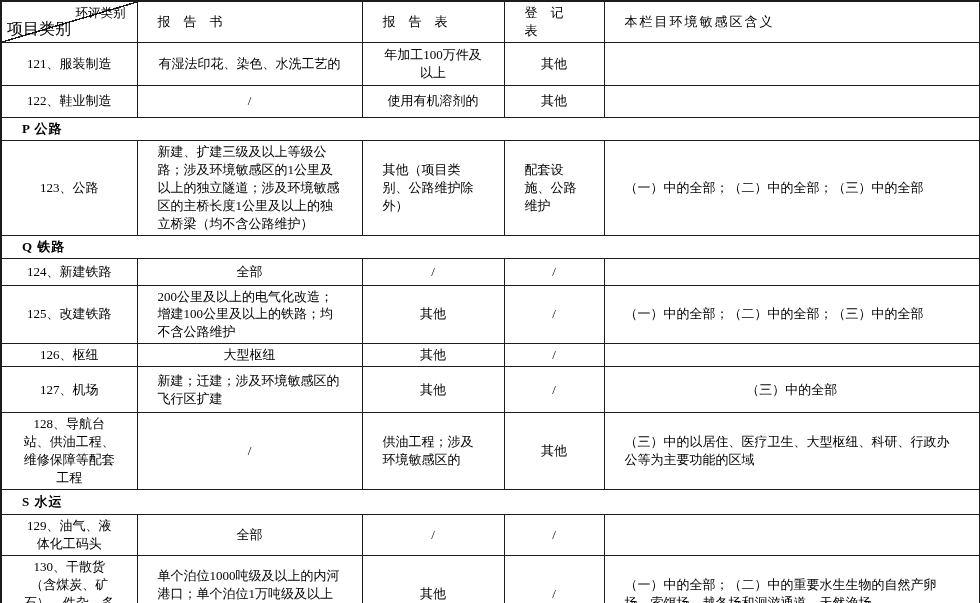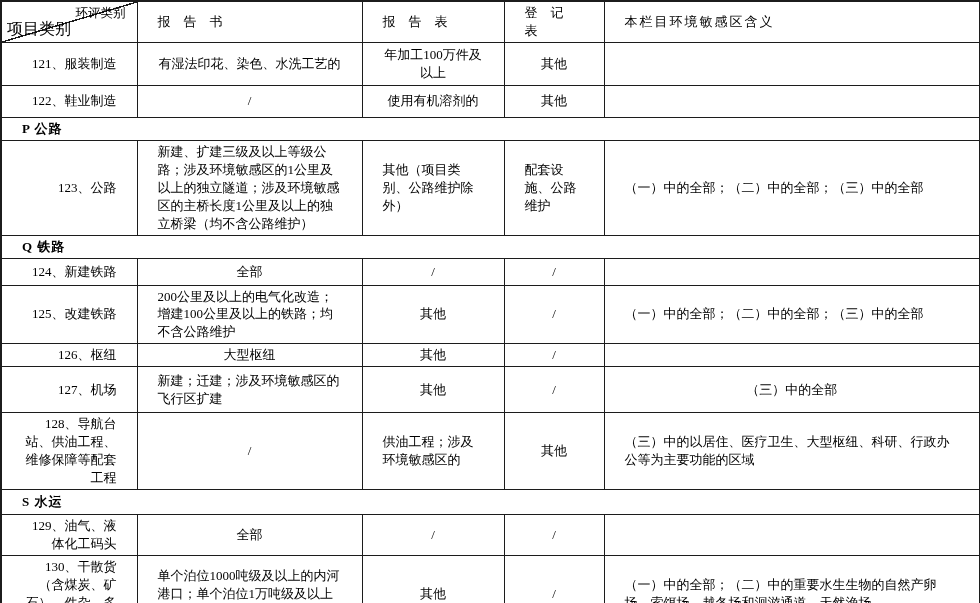--- a/index.html
+++ b/index.html
@@ -30,21 +30,21 @@
       #1c1c1c calc(50% + 0.7px), transparent calc(50% + 0.7px));
   }
   .corner-top{position:absolute;top:3px;right:11px;font-size:12.5px;}
   .corner-bottom{position:absolute;bottom:2px;left:5px;font-size:16px;}
   
   td.section{font-weight:bold;text-align:left;padding-left:5px;font-size:13px;letter-spacing:1px;}
   
   td.c{text-align:center;margin-left:20px;}
   td.l{text-align:left;}
   td.l4{text-align:left;padding-left:13px;padding-right:8px;}
-  td.col0{text-align:right;padding-left:4px;padding-right:2px;}
+  td.col0{text-align:center;padding-left:4px;padding-right:2px;}
 </style>
 </head>
 <body>
 
 <div class="page">
   <table class="doc">
     <colgroup>
       <col style="width:136px">
       <col style="width:225px">
       <col style="width:142px">

